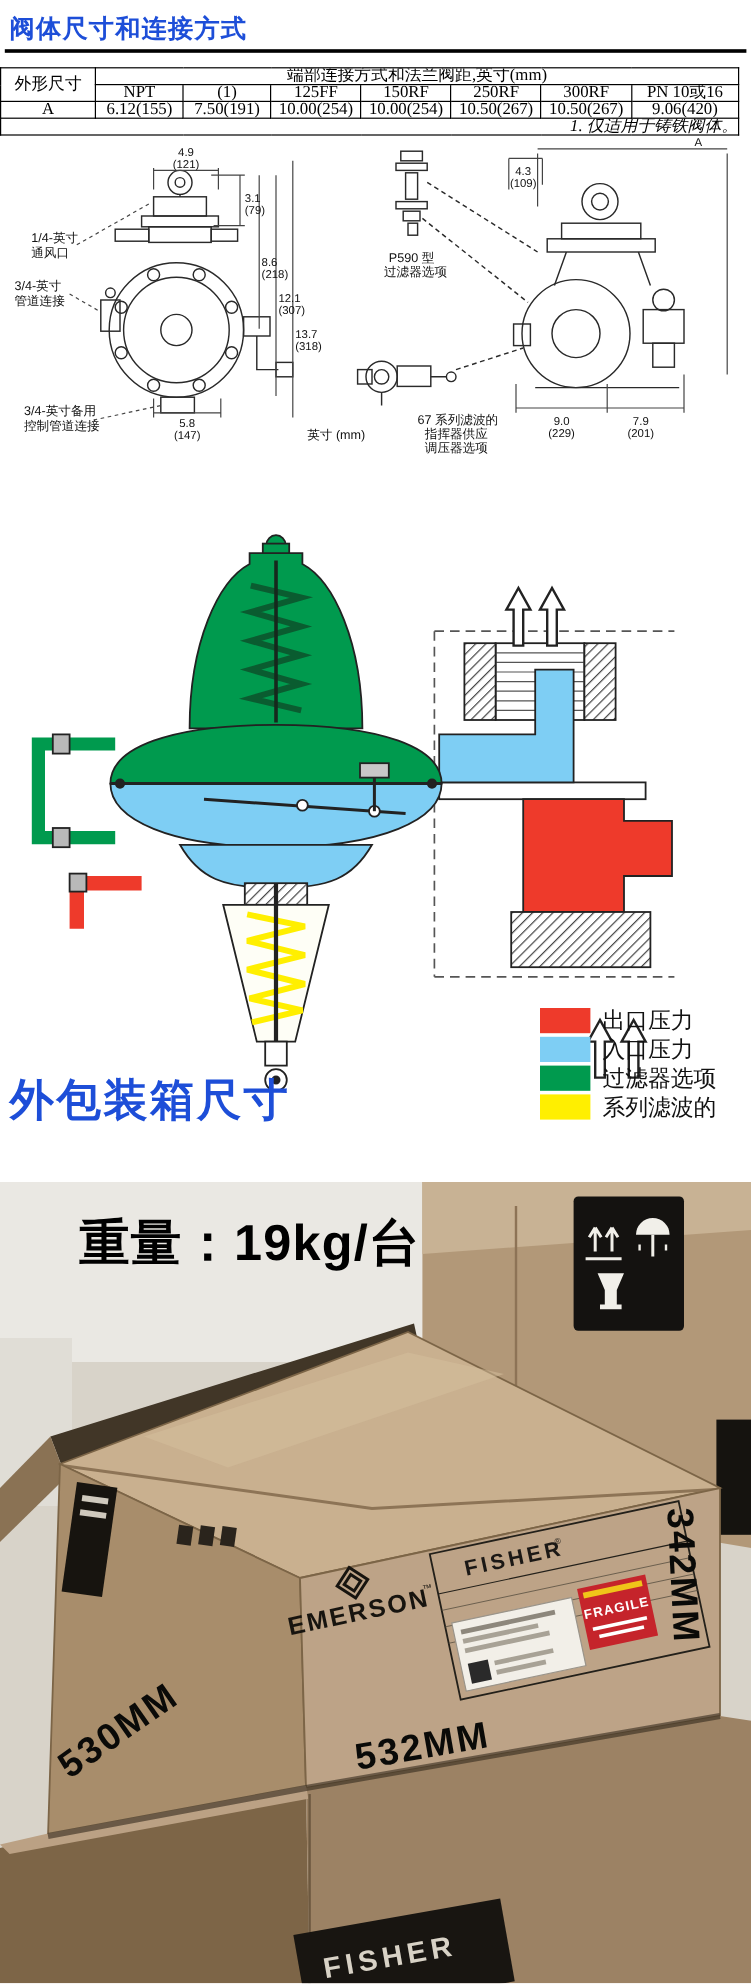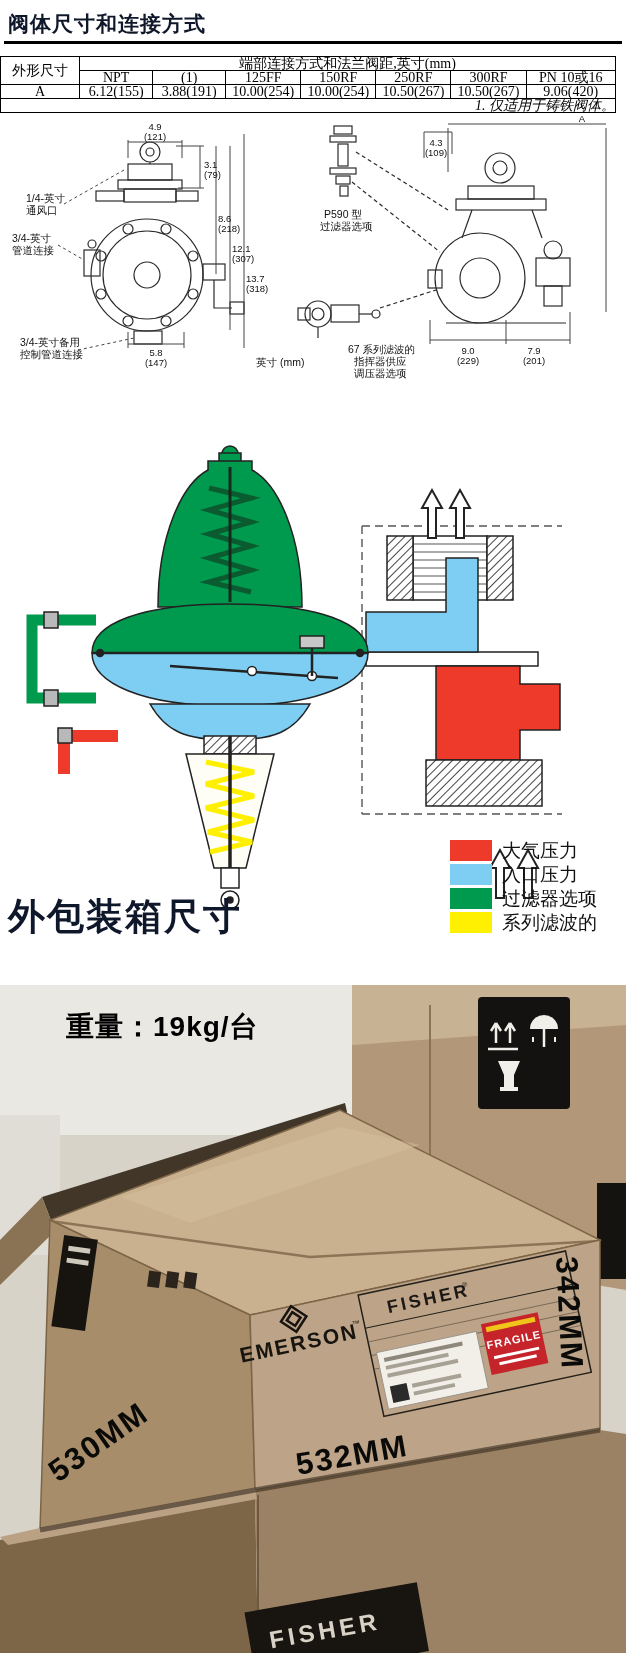--- a/index.html
+++ b/index.html
@@ -1,32 +1,32 @@
 <!DOCTYPE html>
 <html><head>
 <meta charset="utf-8">
 <style>
   html,body{margin:0;padding:0;background:#fff;}
   #page{position:relative;width:626px;height:1653px;background:#fff;overflow:hidden;
         font-family:"Liberation Sans","DejaVu Sans",sans-serif;color:#000;}
   .abs{position:absolute;}
-  h1,h2{margin:0;font-weight:bold;color:#0f172a;}
+  h1,h2{margin:0;font-weight:bold;color:#1d4ed8;}
   #sec1-title{left:8px;top:10px;font-size:21px;letter-spacing:1px;}
   #title-rule{left:4px;top:41px;width:618px;height:3px;background:#000;}
   #dims-table{left:0;top:56px;width:616px;border-collapse:collapse;table-layout:fixed;
               font-family:"Liberation Serif","DejaVu Serif",serif;font-size:14px;}
   #dims-table td{border:1px solid #000;text-align:center;padding:1px 0;height:11px;line-height:11px;overflow:hidden;}
   #dims-table td.foot{text-align:right;padding-left:4px;font-style:italic;}
   #principle-title{left:28px;top:400px;font-size:29px;letter-spacing:2px;}
   #packaging-title{left:8px;top:892px;font-size:37px;letter-spacing:2px;}
   #legend{left:450px;top:840px;width:176px;}
   .legend-row{display:flex;align-items:center;margin-bottom:3px;height:21px;}
   .swatch{width:42px;height:21px;display:inline-block;flex:0 0 42px;}
   .legend-label{margin-left:10px;font-size:19px;font-family:"Liberation Serif","DejaVu Serif",serif;color:#111;}
-  #weight{left:66px;top:1008px;font-size:28px;font-weight:900;letter-spacing:1px;}
+  #weight{left:66px;top:1008px;font-size:42px;font-weight:900;letter-spacing:1px;}
   svg{display:block;}
   svg text{font-family:"Liberation Sans","DejaVu Sans",sans-serif;}
   .dim-mid{font-size:9.5px;fill:#111;text-anchor:middle;}
   .dim-start{font-size:9.5px;fill:#111;}
   .cn-label{font-size:10.5px;fill:#111;}
   .photo-dim{font-size:31px;font-weight:bold;fill:#0a0a08;letter-spacing:2px;}
   .fisher-logo{font-size:18px;font-weight:bold;letter-spacing:3px;fill:#1b1815;}
   .emerson-logo{font-size:21px;font-weight:bold;letter-spacing:2px;fill:#17140f;text-anchor:middle;}
   .bottom-brand{font-size:24px;font-weight:bold;letter-spacing:4px;fill:#d8d2c6;}
   .fragile-t{font-size:11px;font-weight:bold;fill:#fff;text-anchor:middle;letter-spacing:1px;}
@@ -60,21 +60,21 @@
       <td>(1)</td>
       <td>125FF</td>
       <td>150RF</td>
       <td>250RF</td>
       <td>300RF</td>
       <td>PN 10或16</td>
     </tr>
     <tr>
       <td>A</td>
       <td>6.12(155)</td>
-      <td>3.88(191)</td>
+      <td>7.50(191)</td>
       <td>10.00(254)</td>
       <td>10.00(254)</td>
       <td>10.50(267)</td>
       <td>10.50(267)</td>
       <td>9.06(420)</td>
     </tr>
     <tr>
       <td colspan="8" class="foot">1.  仅适用于铸铁阀体。</td>
     </tr>
   </tbody>
@@ -277,21 +277,21 @@
       <line x1="230" y1="296" x2="230" y2="446" stroke="#222" stroke-width="3.5"></line>
       <rect x="221" y="428" width="18" height="20" fill="#fff"></rect>
       <circle cx="230" cy="460" r="9" fill="#fff"></circle>
       <circle cx="230" cy="460" r="3" fill="#222"></circle>
     </g>
   </svg>
 
   <div class="abs" id="legend">
     <div class="legend-row">
       <span class="swatch" style="background: rgb(238, 58, 43);"></span>
-      <span class="legend-label">大气压力</span>
+      <span class="legend-label">出口压力</span>
     </div>
     <div class="legend-row">
       <span class="swatch" style="background: rgb(126, 206, 244);"></span>
       <span class="legend-label">入口压力</span>
     </div>
     <div class="legend-row">
       <span class="swatch" style="background: rgb(0, 154, 78);"></span>
       <span class="legend-label">过滤器选项</span>
     </div>
     <div class="legend-row">

